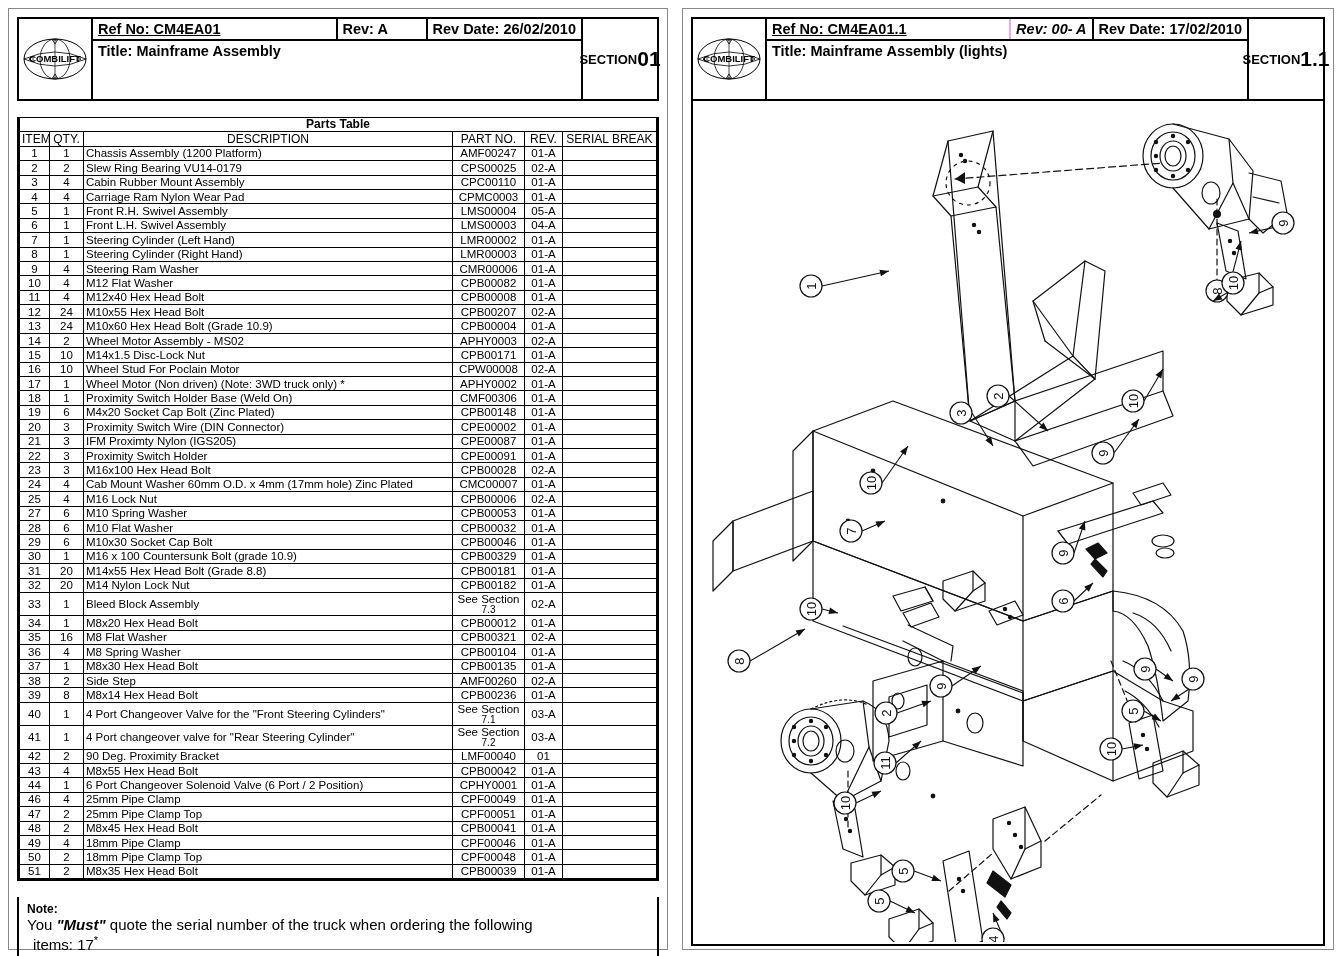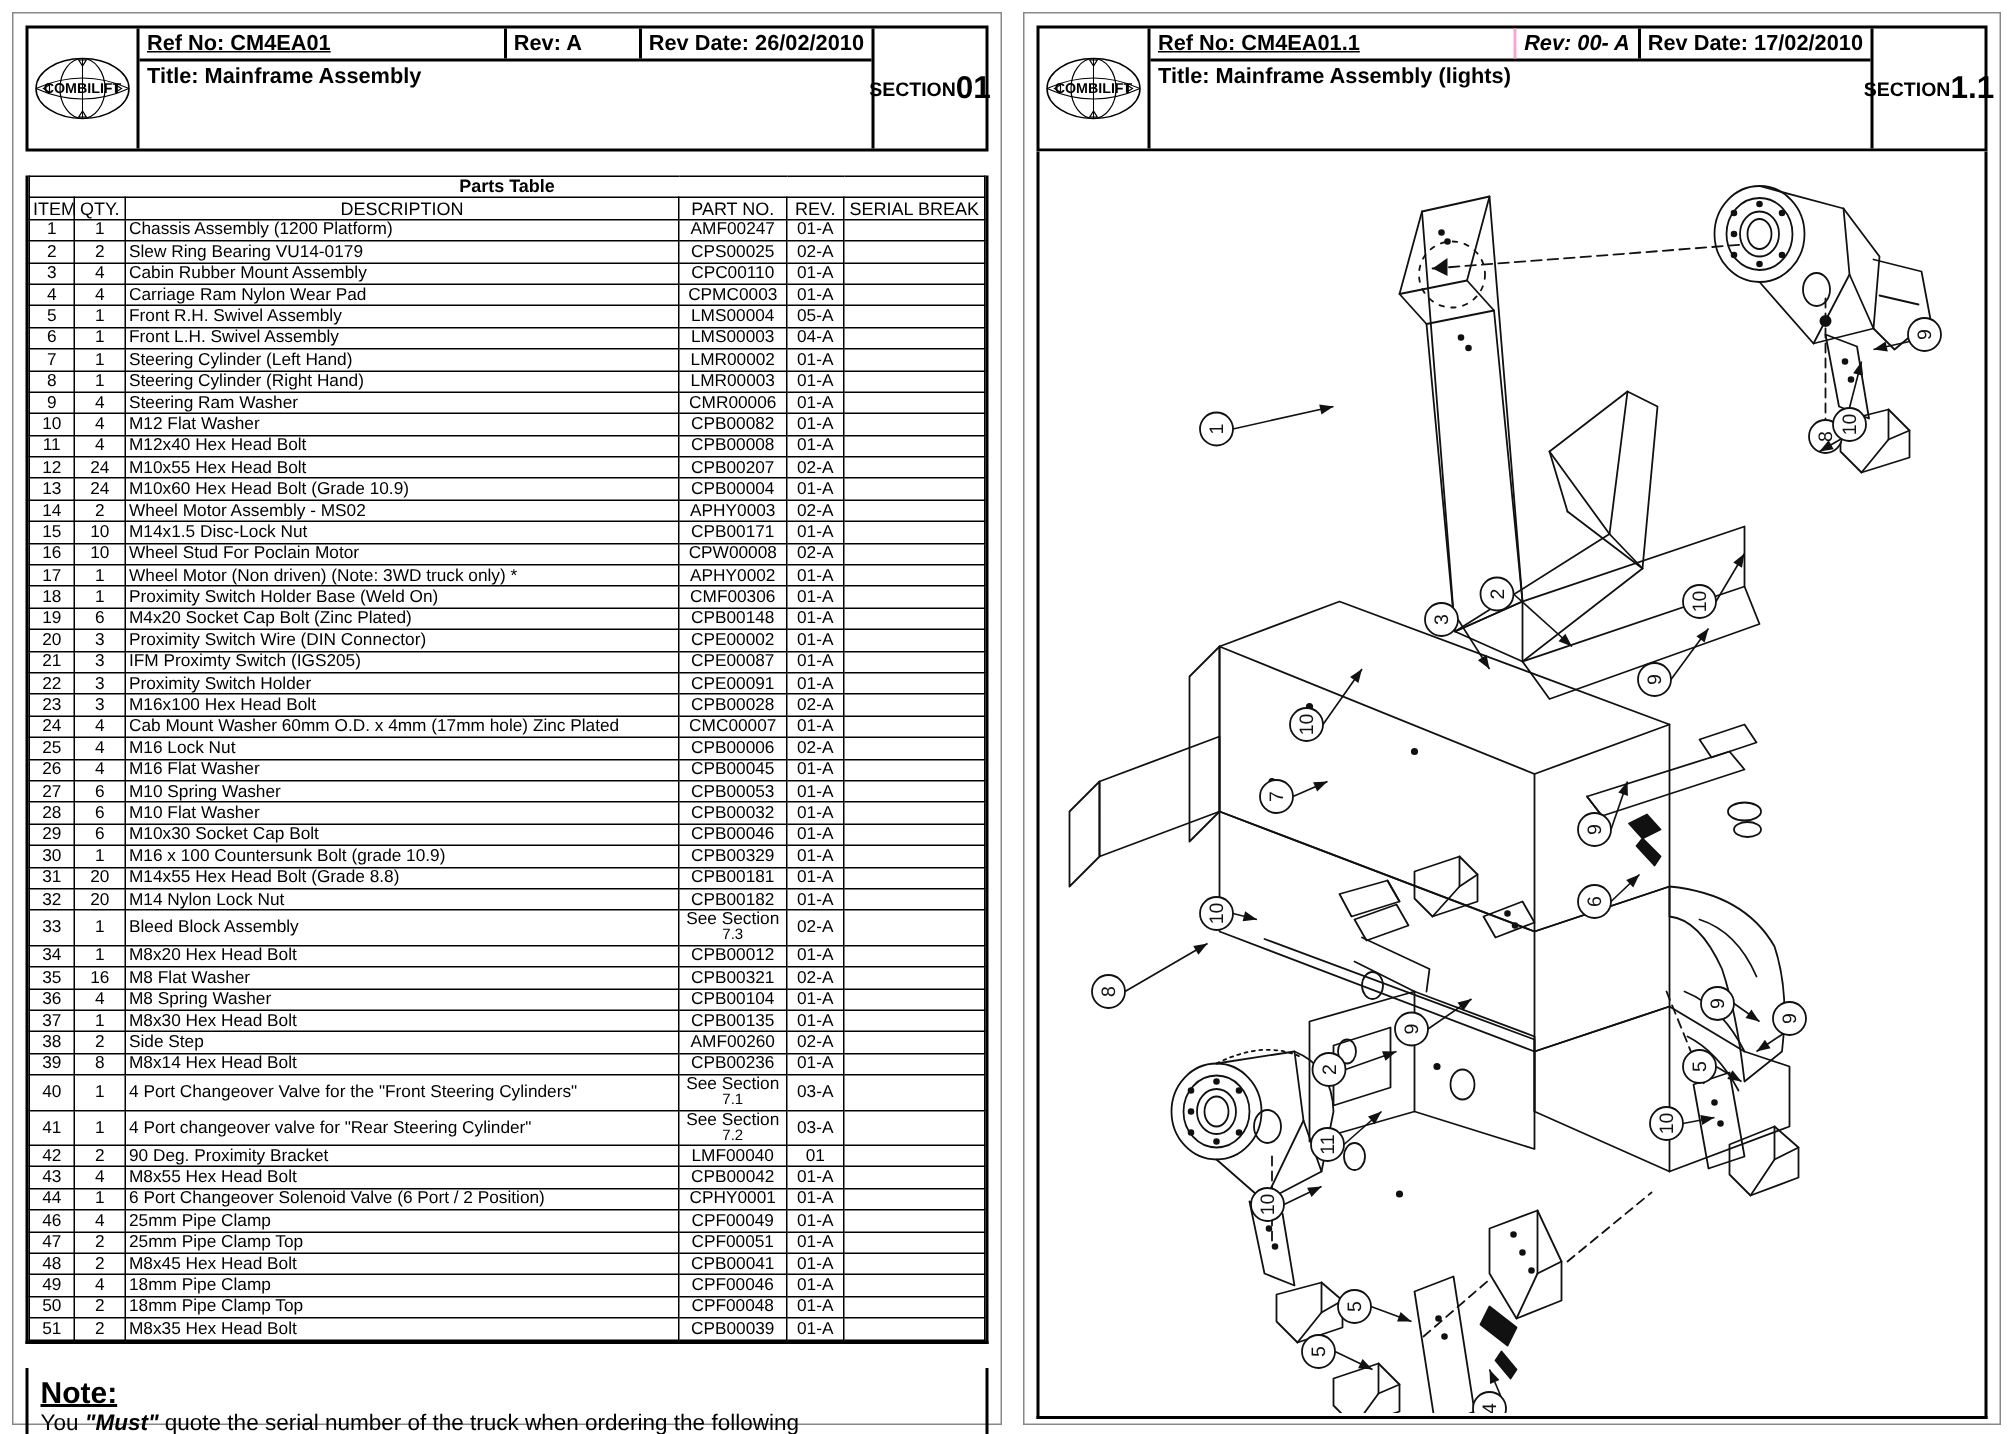--- a/index.html
+++ b/index.html
@@ -46,21 +46,21 @@
   col.c-rev{width:38px;}
   col.c-ser{width:94px;}
   td.item,td.qty{text-align:center;}
   td.desc{text-align:left;}
   td.part,td.rev{text-align:center;}
   td.two{height:27px;line-height:1.05;}
   td.part small{display:block;font-size:10px;line-height:1.04;}
 
   
   .note-box{margin:0 8px;border:2px solid #000;border-top:none;box-sizing:border-box;padding:6px 8px 4px 8px;}
-  .note-h{font-size:20px;font-weight:bold;text-decoration:underline;line-height:1.1;}
+  .note-h{font-size:12px;font-weight:bold;line-height:1.1;}
   .note-l1{font-size:15px;line-height:1.2;}
   .note-l1 i{font-weight:bold;font-style:italic;}
   .note-l2{font-size:15px;line-height:1.2;padding-left:6px;}
   .note-l2 .sup{font-size:11px;vertical-align:super;}
   .copyright{font-size:11.5px;margin-top:16px;}
 
   
   .draw-area{margin:0 8px;border:2px solid #000;border-top:none;box-sizing:border-box;height:845px;position:relative;overflow:hidden;background:#fff;}
   .draw-svg{position:absolute;top:0;left:0;}
 
@@ -285,21 +285,21 @@
               <td class="item">20</td>
               <td class="qty">3</td>
               <td class="desc">Proximity Switch Wire (DIN Connector)</td>
               <td class="part">CPE00002</td>
               <td class="rev">01-A</td>
               <td class="ser"></td>
             </tr>
             <tr>
               <td class="item">21</td>
               <td class="qty">3</td>
-              <td class="desc">IFM Proximty Switch (IGS205)</td>
+              <td class="desc">IFM Proximty Nylon (IGS205)</td>
               <td class="part">CPE00087</td>
               <td class="rev">01-A</td>
               <td class="ser"></td>
             </tr>
             <tr>
               <td class="item">22</td>
               <td class="qty">3</td>
               <td class="desc">Proximity Switch Holder</td>
               <td class="part">CPE00091</td>
               <td class="rev">01-A</td>
@@ -320,28 +320,20 @@
               <td class="part two">CMC00007</td>
               <td class="rev two">01-A</td>
               <td class="ser two"></td>
             </tr>
             <tr>
               <td class="item">25</td>
               <td class="qty">4</td>
               <td class="desc">M16 Lock Nut</td>
               <td class="part">CPB00006</td>
               <td class="rev">02-A</td>
-              <td class="ser"></td>
-            </tr>
-            <tr>
-              <td class="item">26</td>
-              <td class="qty">4</td>
-              <td class="desc">M16 Flat Washer</td>
-              <td class="part">CPB00045</td>
-              <td class="rev">01-A</td>
               <td class="ser"></td>
             </tr>
             <tr>
               <td class="item">27</td>
               <td class="qty">6</td>
               <td class="desc">M10 Spring Washer</td>
               <td class="part">CPB00053</td>
               <td class="rev">01-A</td>
               <td class="ser"></td>
             </tr>

